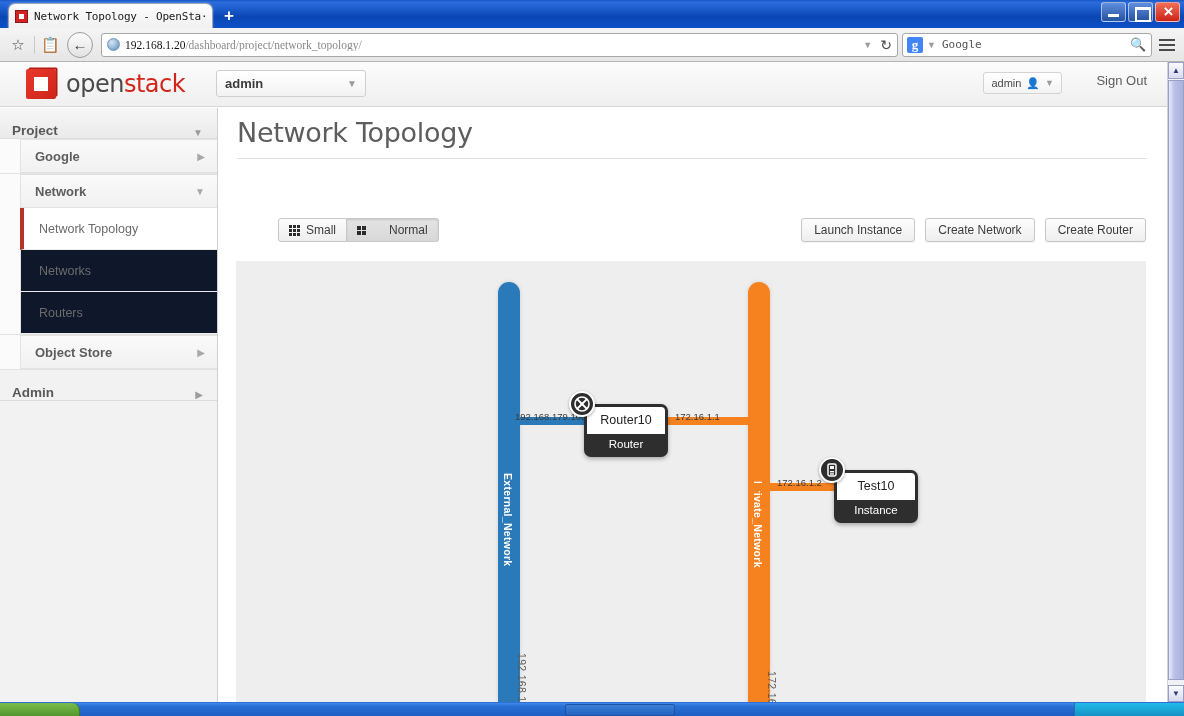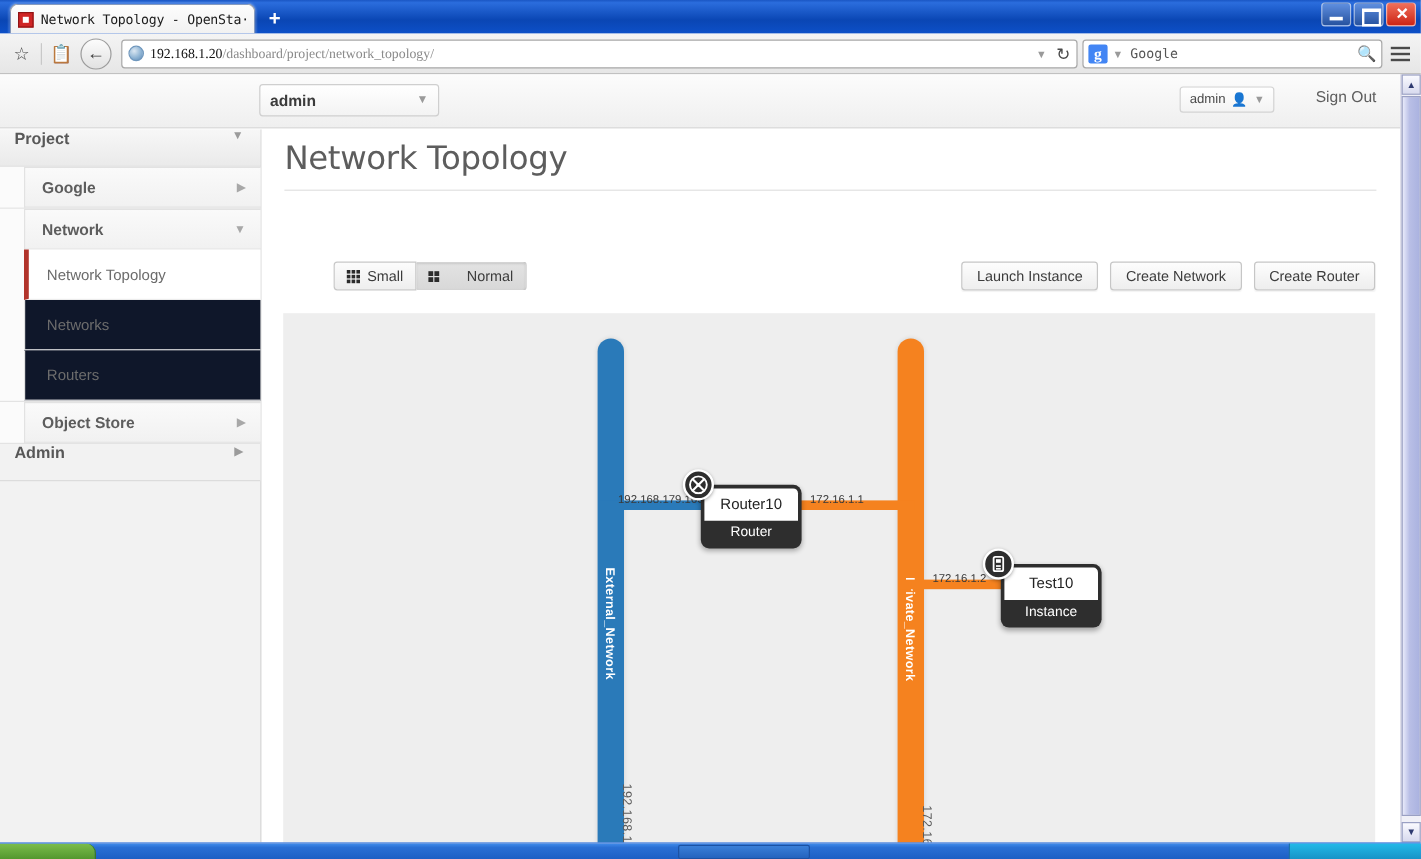--- a/index.html
+++ b/index.html
@@ -233,21 +233,21 @@
   }
 
   
   .sidebar {
     position: absolute; left: 0; top: 46px;
     width: 218px; height: 594px;
     background: #f2f2f2;
     border-right: 1px solid #d0d0d0;
   }
   .side-sec {
-    height: 31px; display: flex; align-items: flex-start;
+    height: 31px; display: flex; align-items: flex-end;
     padding: 0 14px 0 12px;
     font-size: 13.5px; color: #585858; font-weight: bold;
     background: linear-gradient(to bottom,#f7f7f7,#eaeaea);
     border-bottom: 1px solid #dedede;
   }
   .side-sec .arw { margin-left: auto; color: #9b9b9b; font-size: 10px; font-weight: normal; }
   .side-group { background: #fbfbfb; border-bottom: 1px solid #e3e3e3; }
   .side-grp-hd {
     height: 34px; margin-left: 20px;
     display: flex; align-items: center; padding: 0 12px 0 14px;
@@ -436,20 +436,24 @@
     <div class="hamburger">
       <span></span>
         <span></span>
         <span></span>
     </div>
   </div>
 
   <div id="viewport">
 
     <div class="os-header">
+      <div class="os-logo">
+        <div class="cube"></div>
+        <div class="os-word"><span class="a">open</span><span class="b">stack</span></div>
+      </div>
       <div class="tenant-select">
         <span>admin</span>
         <span class="cdown">▼</span>
       </div>
       <div class="user-select">
         <span>admin</span>
         <span class="user-ic">👤</span>
         <span class="cdown" style="color:#9a9a9a;font-size:9px">▼</span>
       </div>
       <div class="signout">Sign Out</div>

